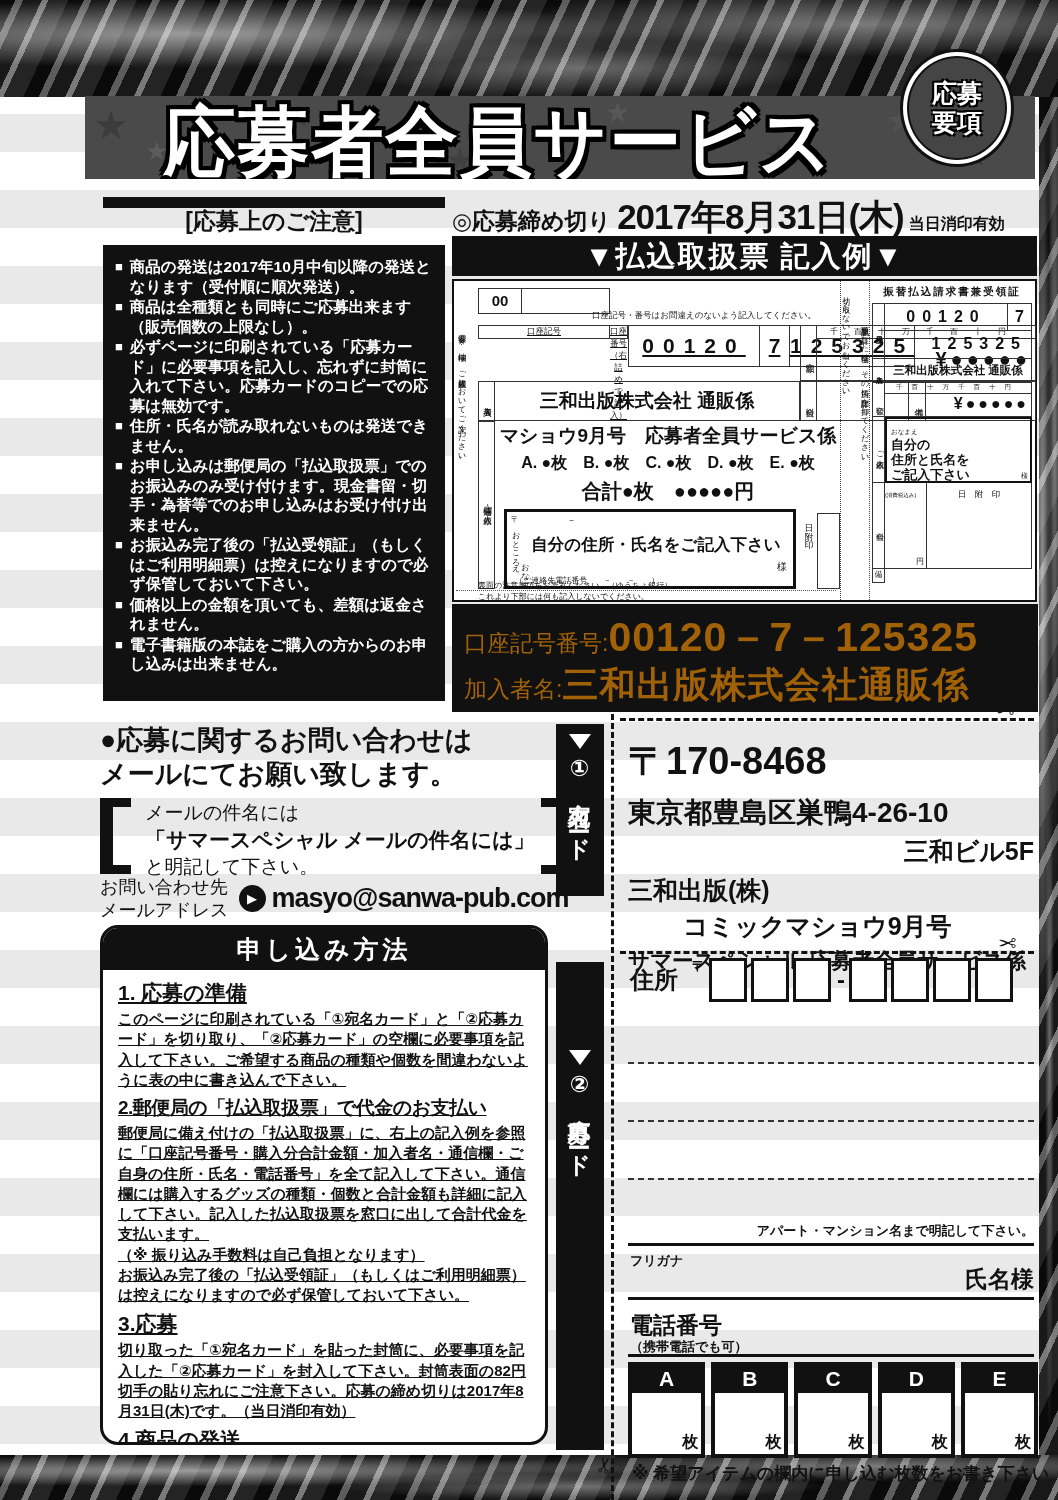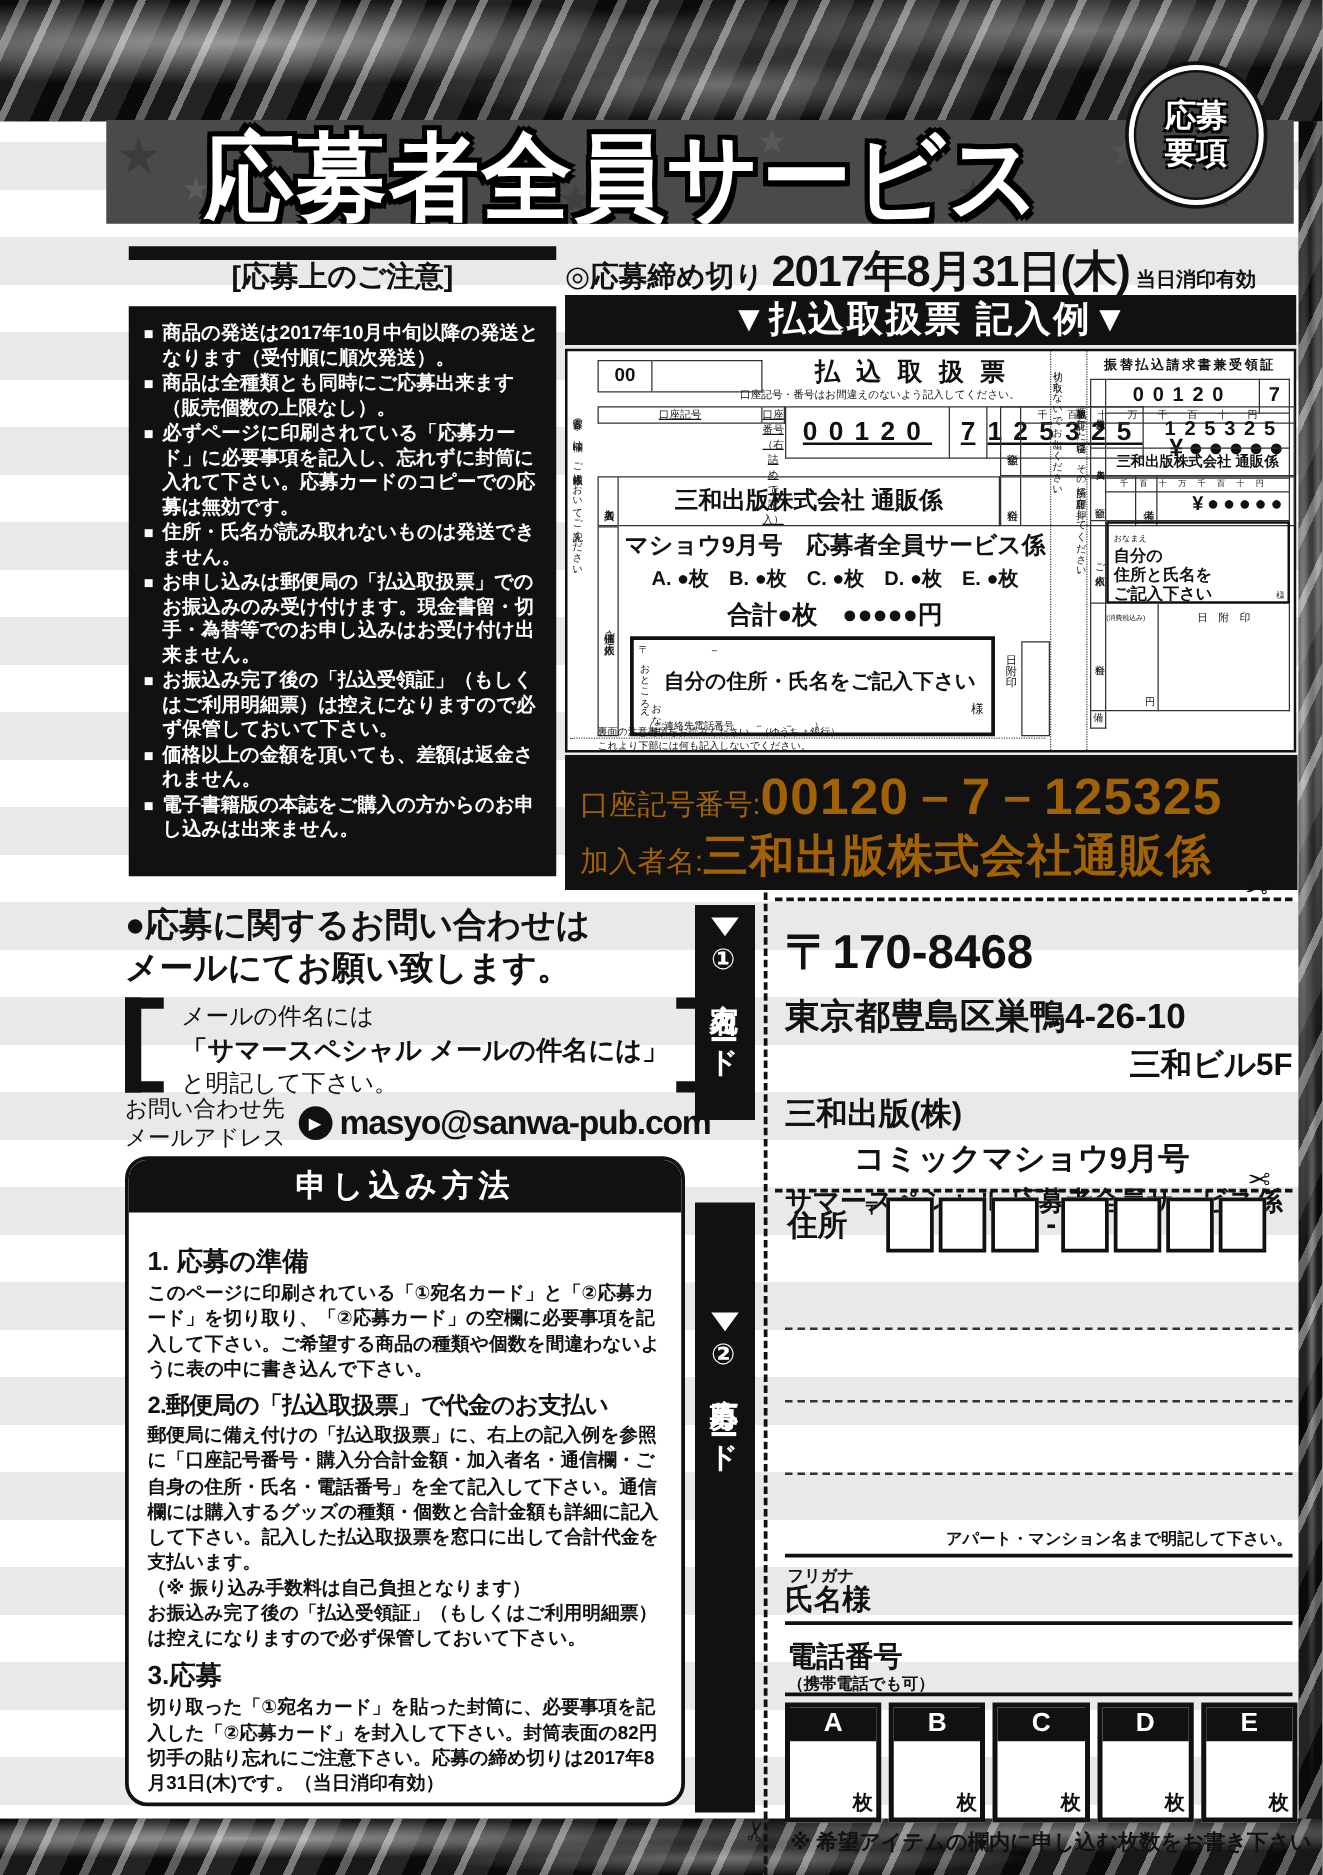--- a/index.html
+++ b/index.html
@@ -72,21 +72,21 @@
   .mail-row{left:100px;top:876px;width:450px;display:flex;align-items:center;}
   .mail-label{font-family:"Liberation Serif","DejaVu Serif",serif;font-size:18px;line-height:1.25;white-space:nowrap;}
   .play{width:27px;height:27px;border-radius:50%;background:#111;color:#fff;display:flex;
     align-items:center;justify-content:center;font-size:13px;margin:0 6px 0 10px;flex:0 0 auto;}
   .email{font-size:27px;font-weight:bold;letter-spacing:-1px;white-space:nowrap;}
   
   .method{left:100px;top:925px;width:448px;height:520px;background:#fff;border:3px solid #111;
     border-radius:18px;box-sizing:border-box;overflow:hidden;}
   .method-header{background:#111;color:#fff;height:42px;line-height:42px;text-align:center;
     font-size:25px;font-weight:bold;letter-spacing:4px;}
-  .method-body{padding:20px 15px 6px 15px;}
+  .method-body{padding:4px 15px 6px 15px;text-decoration:underline;}
   .m-title{font-size:21px;font-weight:bold;margin:5px 0 2px 0;}
   .m-title.small{font-size:19px;letter-spacing:-0.5px;white-space:nowrap;}
   .m-body{font-size:15px;line-height:1.35;font-weight:bold;}
   
   .vline{left:611px;top:714px;height:786px;border-left:3px dashed #111;}
   .hdash{border-top:3px dashed #111;}
   .side-tab{background:#111;color:#fff;display:flex;flex-direction:column;align-items:center;}
   .side-tab .tri{width:0;height:0;border-left:11px solid transparent;border-right:11px solid transparent;
     border-top:15px solid #fff;margin:10px 0 6px 0;}
   .side-tab .tab-tx{writing-mode:vertical-rl;text-orientation:upright;font-size:23px;font-weight:bold;letter-spacing:3px;}
@@ -176,21 +176,20 @@
     <span class="dl-date">2017年8月31日(木)</span>
     <span class="dl-valid">当日消印有効</span>
   </div>
 
   <div class="abs slip-header">▼払込取扱票 記入例▼</div>
 
   <div class="abs slip">
     <div class="abs vtext tiny" style="left:3px;top:48px;height:250px;">各票の※印欄は、ご依頼人様においてご記入ください。</div>
     <div class="abs cell" style="left:24px;top:7px;width:44px;height:26px;font-size:15px;font-weight:bold;text-align:center;line-height:24px;">00</div>
     <div class="abs cell" style="left:68px;top:7px;width:88px;height:26px;border-left:none;"></div>
-    <div class="abs slip-title">払込取扱票</div>
     <div class="abs slip-sub">口座記号・番号はお間違えのないよう記入してください。</div>
 
     <div class="abs" style="left:24px;top:44px;width:322px;height:56px;display:flex;text-decoration:underline;">
       <div style="display:flex;height:14px;">
         <div class="cell" style="flex:0 0 132px;font-size:8.5px;text-align:center;">口座記号</div>
         <div class="cell" style="flex:1;font-size:8.5px;text-align:center;border-left:none;">口座番号（右詰めで記入）</div>
       </div>
       <div style="display:flex;height:42px;">
         <div class="cell digit" style="flex:0 0 132px;line-height:40px;">00120</div>
         <div class="cell digit" style="flex:0 0 30px;line-height:40px;border-left:none;letter-spacing:0;">7</div>
@@ -381,21 +380,21 @@
     <div class="pbox"></div>
     <div class="pbox" style="margin-left:4px;"></div>
     <div class="pbox" style="margin-left:4px;"></div>
     <div class="pbox" style="margin-left:4px;"></div>
   </div>
   <div class="abs wline" style="left:628px;top:1062px;width:406px;"></div>
   <div class="abs wline" style="left:628px;top:1120px;width:406px;"></div>
   <div class="abs wline" style="left:628px;top:1178px;width:406px;"></div>
   <div class="abs solidline" style="left:628px;top:1222px;width:406px;text-align:right;font-size:13px;font-weight:bold;padding-bottom:3px;">アパート・マンション名まで明記して下さい。</div>
   <div class="abs" style="left:630px;top:1252px;font-size:13px;font-weight:bold;">フリガナ</div>
-  <div class="abs solidline" style="left:628px;top:1268px;width:406px;height:32px;display:flex;justify-content:flex-start;align-items:flex-end;padding-bottom:2px;box-sizing:border-box;">
+  <div class="abs solidline" style="left:628px;top:1268px;width:406px;height:32px;display:flex;justify-content:flex-end;align-items:flex-end;padding-bottom:2px;box-sizing:border-box;">
     <span style="font-size:23px;font-weight:bold;">氏名</span>
     <span style="font-size:23px;font-weight:bold;">様</span>
   </div>
   <div class="abs" style="left:630px;top:1310px;font-size:23px;font-weight:bold;">電話番号</div>
   <div class="abs" style="left:630px;top:1338px;font-size:13px;font-weight:bold;">（携帯電話でも可）</div>
   <div class="abs solidline" style="left:628px;top:1330px;width:406px;height:24px;"></div>
 
   <div class="abs" style="left:628px;top:1362px;width:410px;display:flex;gap:6px;">
     <div class="item-box">
       <div class="item-head">A</div>

